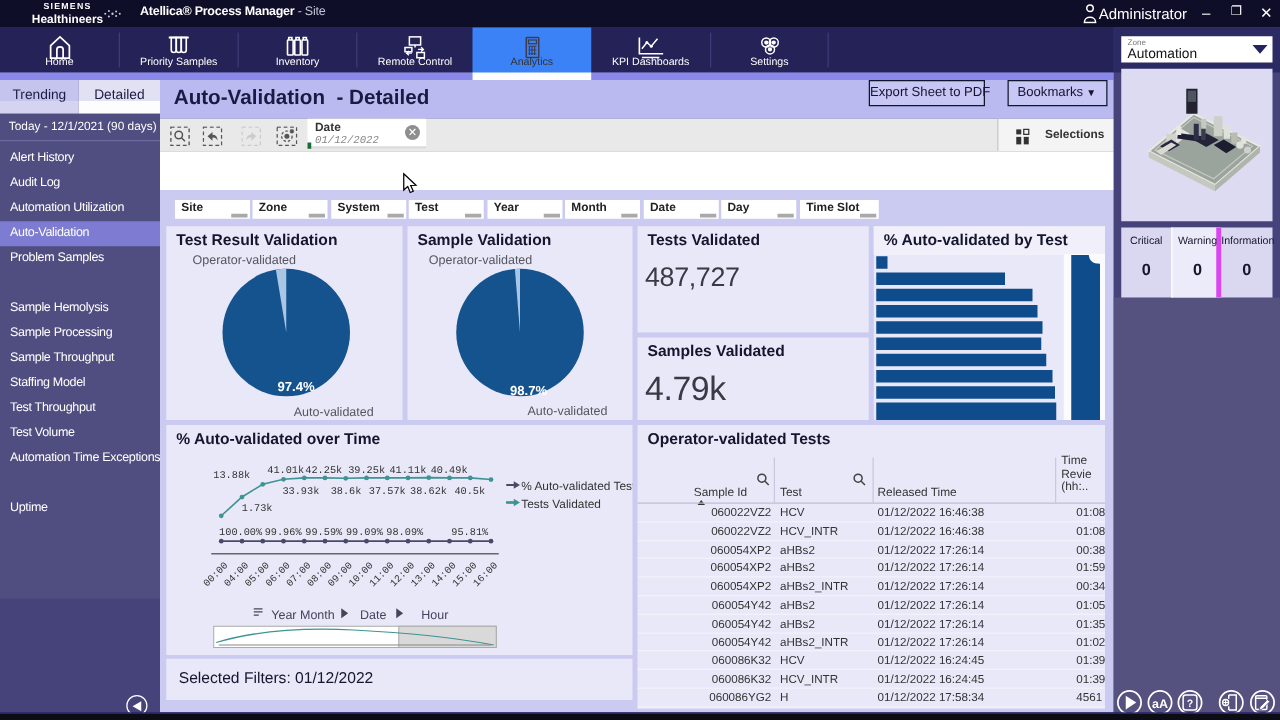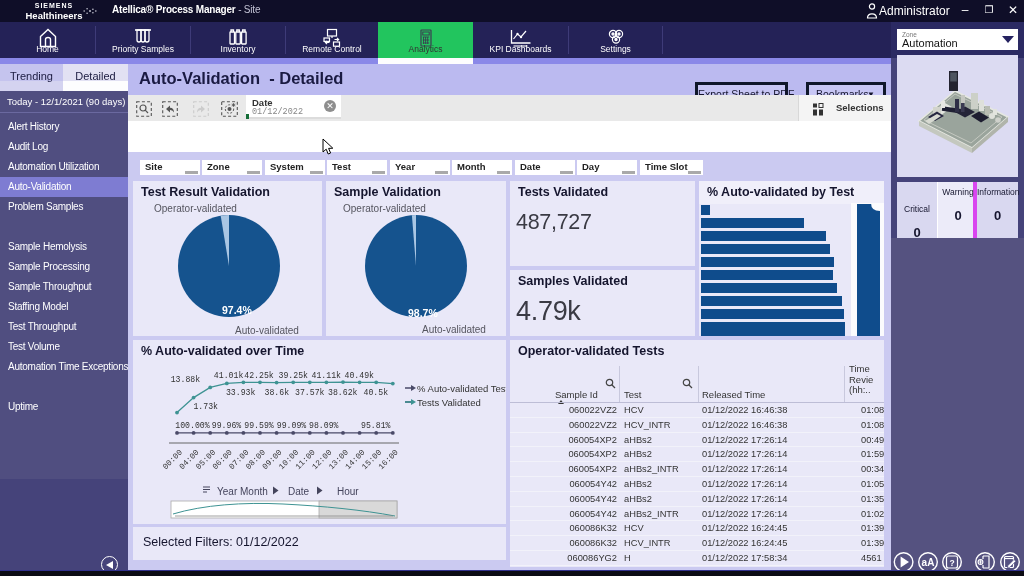--- a/index.html
+++ b/index.html
@@ -1,57 +1,57 @@
 <!DOCTYPE html>
 <html><head>
 <meta charset="utf-8">
 <style>
   * { margin:0; padding:0; box-sizing:border-box; }
   html,body { width:1024px; height:576px; overflow:hidden; }
   body { font-family:"Liberation Sans", sans-serif; position:relative; background:#45437a; }
   .abs { position:absolute; }
-  .mono { font-family:"Liberation Mono", monospace; }
+  .mono { font-family:"Liberation Mono", monospace;font-style:italic; }
 
   
   #titlebar { left:0; top:0; width:1024px; height:22px; background:#0f0e28; color:#fff; }
   #logo { color:#fff; z-index:6; left:25px; top:2px; width:58px; text-align:center; line-height:1; white-space:nowrap; }
   #logo .s1 { font-size:7px; font-weight:bold; letter-spacing:1px; }
   #logo .s2 { font-size:9.5px; font-weight:bold; letter-spacing:0px; margin-top:2px; }
   #apptitle { color:#fff; z-index:6; left:112px; top:4px; font-size:10px; font-weight:bold; letter-spacing:-0.2px; }
   #apptitle span { font-weight:normal; color:#c2c2d4; }
   #admin { z-index:6; left:879px; top:4px; font-size:12px; color:#fff; }
   .winbtn { z-index:6; top:0px; width:22px; height:20px; color:#fff; text-align:center; font-size:12px; line-height:20px; }
 
   
   #navbar { left:0; top:22px; width:893px; height:36px; background:#242257; }
   .navitem { position:absolute; top:0; height:36px; color:#fff; text-align:center; }
   .navitem .lbl { position:absolute; bottom:4px; width:100%; font-size:8.5px; }
   .navitem svg { position:absolute; top:5px; left:50%; transform:translateX(-50%); }
   .navsep { position:absolute; top:4px; width:1px; height:28px; background:#3e3b78; }
-  #navActive { left:378px; top:22px; width:95px; height:42px; background:#22c55e; }
+  #navActive { left:378px; top:22px; width:95px; height:42px; background:#3b82f6; }
   #navActive .lbl { position:absolute; bottom:10px; width:100%; font-size:8.5px; color:#333; text-align:center; }
   #navActive svg { position:absolute; top:5px; left:50%; transform:translateX(-50%); }
 
   
   #strip { left:0; top:58px; width:893px; height:6px; background:#8a88e8; }
 
   
   #tabTrending { left:0; top:64px; width:63px; height:27px; background:linear-gradient(#c5c4ee 0 17px, #d4d3f0 17px); color:#1c1c40; font-size:11px; text-align:center; line-height:25px; }
   #tabDetailed { left:63px; top:64px; width:65px; height:27px; background:linear-gradient(#e2e1f3 0 17px, #fdfdfe 17px); color:#1c1c40; font-size:11px; text-align:center; line-height:25px; }
   #sidebar { left:0; top:91px; width:128px; height:388px; background:#504e80; color:#fff; }
   #sbhead { position:absolute; left:0; top:0; width:128px; height:22px; font-size:9.5px; line-height:22px; padding-left:7px; border-bottom:1px solid #6b69a0; white-space:nowrap; }
   .sbitem { position:absolute; left:0; width:128px; height:20px; font-size:10px; line-height:20px; padding-left:8px; white-space:nowrap; overflow:hidden; letter-spacing:-0.25px; }
   .sbsel { background:#7e7cd2; }
   #collapse { left:101px; top:556px; width:17px; height:17px; border:1.5px solid #fff; border-radius:50%; color:#fff; }
   #collapse:after { content:""; position:absolute; left:4px; top:3.5px; border-right:7px solid #fff; border-top:4.5px solid transparent; border-bottom:4.5px solid transparent; }
 
   
   #hband { left:128px; top:64px; width:763px; height:31px; background:#bbbaf0; }
   #htitle { left:139px; top:69px; font-size:16.5px; font-weight:bold; color:#1a1a42; }
-  .hbtn { top:82px; height:21px; background:#c7c6f4; border:3px solid #0f172a; color:#15152e; font-size:10.5px; text-align:center; line-height:19px; white-space:nowrap; }
+  .hbtn { top:64px; height:21px; background:#c7c6f4; border:1px solid #0f172a; color:#15152e; font-size:10.5px; text-align:center; line-height:19px; white-space:nowrap; }
 
   
   #toolbar { left:128px; top:95px; width:670px; height:26px; background:#e9e9e9; }
   #toolbar2 { left:798px; top:95px; width:93px; height:26px; background:#f4f4f4; border-left:1px solid #d8d8d8; }
   #datechip { left:246px; top:95px; width:95px; height:24px; background:#fff; border-bottom:2px solid #dcdcdc; }
   #datechip .t1 { position:absolute; left:6px; top:2px; font-size:9.5px; font-weight:bold; color:#333; }
   #datechip .t2 { position:absolute; left:6px; top:12px; font-size:8.5px; color:#888; }
   #datechip .x { position:absolute; right:5px; top:5px; width:12px; height:12px; background:#8e8e8e; border-radius:50%; color:#fff; font-size:9px; line-height:12px; text-align:center; }
   #selections { left:836px; top:102px; font-size:9.5px; font-weight:bold; color:#333; }
 
@@ -431,21 +431,21 @@
       <div class="abs" style="left:0;top:14.8px;width:374px;height:14.8px;border-bottom:1px solid #f2f2fa">
         <span class="abs" style="right:267px;top:2px">060022VZ2</span>
         <span class="abs" style="left:114px;top:2px">HCV_INTR</span>
         <span class="abs" style="left:192px;top:2px">01/12/2022 16:46:38</span>
         <span class="abs" style="left:351px;top:2px">01:08</span>
       </div>
       <div class="abs" style="left:0;top:29.6px;width:374px;height:14.8px;border-bottom:1px solid #f2f2fa">
         <span class="abs" style="right:267px;top:2px">060054XP2</span>
         <span class="abs" style="left:114px;top:2px">aHBs2</span>
         <span class="abs" style="left:192px;top:2px">01/12/2022 17:26:14</span>
-        <span class="abs" style="left:351px;top:2px">00:49</span>
+        <span class="abs" style="left:351px;top:2px">00:38</span>
       </div>
       <div class="abs" style="left:0;top:44.4px;width:374px;height:14.8px;border-bottom:1px solid #f2f2fa">
         <span class="abs" style="right:267px;top:2px">060054XP2</span>
         <span class="abs" style="left:114px;top:2px">aHBs2</span>
         <span class="abs" style="left:192px;top:2px">01/12/2022 17:26:14</span>
         <span class="abs" style="left:351px;top:2px">01:59</span>
       </div>
       <div class="abs" style="left:0;top:59.2px;width:374px;height:14.8px;border-bottom:1px solid #f2f2fa">
         <span class="abs" style="right:267px;top:2px">060054XP2</span>
         <span class="abs" style="left:114px;top:2px">aHBs2_INTR</span>
@@ -531,21 +531,21 @@
       <circle cx="95" cy="61" r="3" fill="#dfe1db"></circle>
       <circle cx="101" cy="65" r="2.8" fill="#cfd1cb"></circle>
       <rect x="44" y="46" width="4" height="7" fill="#e8e8e4"></rect>
       <rect x="64" y="40" width="4" height="8" fill="#c6c8c2"></rect>
       <rect x="96" y="54" width="4" height="6" fill="#e2e4de"></rect>
 
       <polygon points="28,66 40,59 44,61 32,69" fill="#d8dad2"></polygon>
     </svg>
   </div>
   <div class="abs" style="left:6px;top:160px;width:121px;height:56px;background:#d9d8f0">
-    <div class="abs" style="left:0;top:17px;width:20px;height:56px">
+    <div class="abs" style="left:0;top:0;width:20px;height:56px">
         <div class="abs" style="width:40px;text-align:center;top:5px;font-size:8.5px;color:#15152e">Critical</div>
         <div class="abs" style="width:40px;text-align:center;top:26px;font-size:13px;font-weight:bold;color:#15152e">0</div>
       </div>
     <div class="abs" style="left:40px;top:0;width:40px;height:56px;background:#ecebf9;border-left:1px solid #fff;border-right:4px solid #d946ef">
         <div class="abs" style="width:40px;text-align:center;top:5px;font-size:8.5px;color:#15152e">Warning</div>
         <div class="abs" style="width:40px;text-align:center;top:26px;font-size:13px;font-weight:bold;color:#15152e">0</div>
       </div>
     <div class="abs" style="left:80px;top:0;width:41px;height:56px">
         <div class="abs" style="width:41px;text-align:center;top:5px;font-size:8.5px;color:#15152e">Information</div>
         <div class="abs" style="width:41px;text-align:center;top:26px;font-size:13px;font-weight:bold;color:#15152e">0</div>

